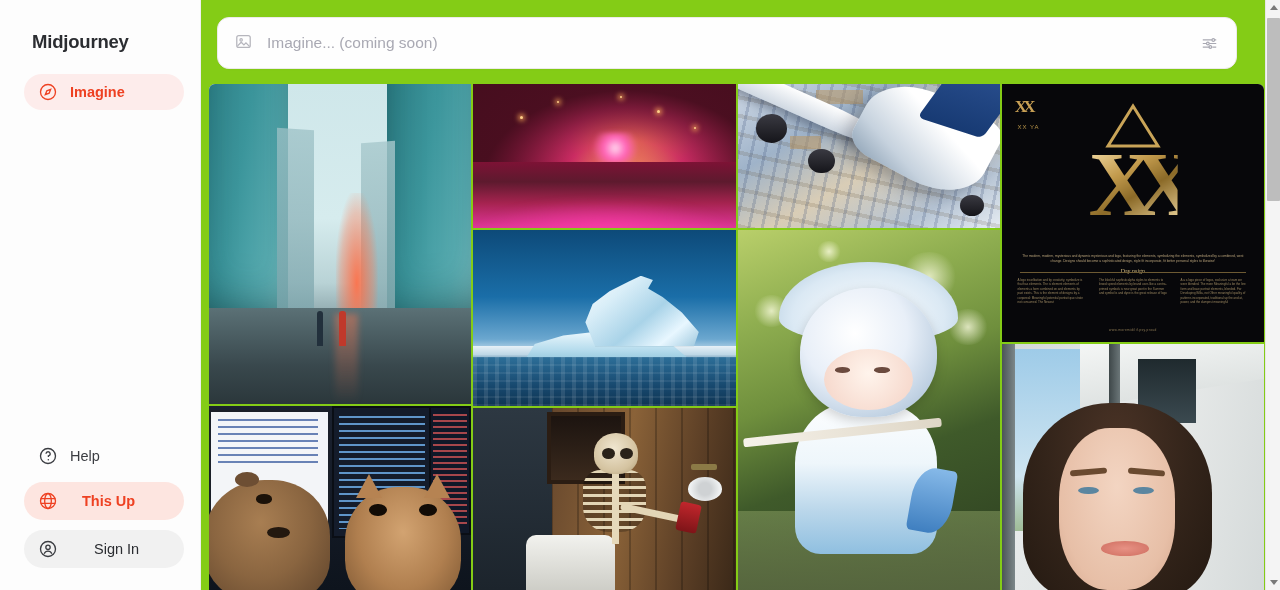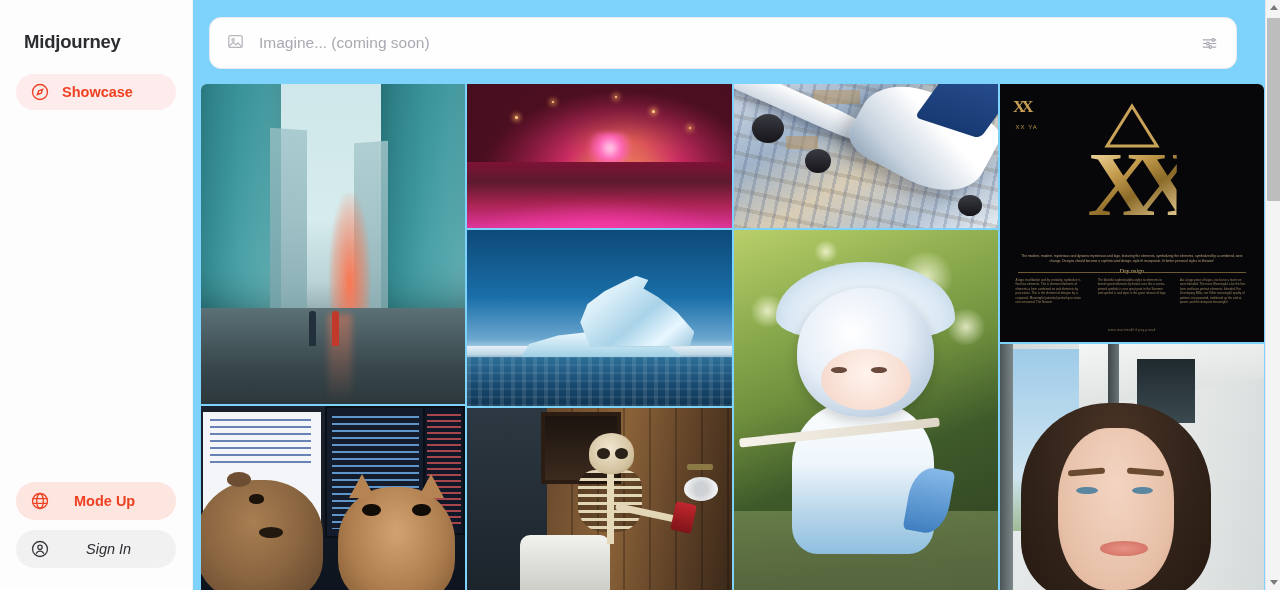--- a/index.html
+++ b/index.html
@@ -7,20 +7,21 @@
     width: 1280px; height: 590px;
     overflow: hidden;
     font-family: "Liberation Sans", sans-serif;
     background: #ffffff;
   }
   .app {
     display: flex;
     width: 1280px; height: 590px;
     position: relative;
     background: #fdfdfd;
+    padding-left: 8px;
   }
 
   
   .sidebar {
     width: 193px;
     height: 590px;
     flex: 0 0 193px;
     background: #fdfdfd;
     border-right: 1px solid #f0f0f0;
     display: flex;
@@ -69,29 +70,29 @@
   .pill {
     display: flex; align-items: center; gap: 12px;
     height: 38px; border-radius: 19px; padding: 0 14px;
     font-size: 14.5px; cursor: pointer; user-select: none;
     margin-top: 8px;
   }
   .pill.signup { background: #fde5e0; color: #ee4122; font-weight: 600; }
   .pill.signup .ico svg { stroke: #ee4122; }
   .pill.signup .lbl { margin-left: 12px; }
   .pill.signin { background: #f1f1f1; color: #2b2d31; font-weight: 500; }
-  .pill.signin .lbl { margin-left: 24px; font-style: italic; }
+  .pill.signin .lbl { margin-left: 24px; }
 
   
   .main {
     flex: 1 1 auto;
     height: 590px;
     position: relative;
     overflow: hidden;
-    background: #7dd3fc;
+    background: #84cc16;
   }
   .topbar {
     padding: 17px 43px 0 16px;
     height: 84px;
   }
   .searchbar {
     height: 52px;
     border: 1px solid #eceaea;
     border-radius: 12px;
     background: #fefefe;
@@ -342,38 +343,48 @@
     <div class="brand">Midjourney</div>
 
     <div class="nav-top">
       <div class="nav-item active">
         <span class="ico">
           <svg viewBox="0 0 24 24">
               <circle cx="12" cy="12" r="9"></circle>
               <path d="M15.2 8.8 L13.4 13.4 L8.8 15.2 L10.6 10.6 Z"></path>
             </svg>
         </span>
-        <span>Showcase</span>
+        <span>Imagine</span>
       </div>
     </div>
 
     <div class="sidebar-spacer"></div>
 
     <div class="nav-bottom">
+      <div class="plain-item">
+        <span class="ico">
+          <svg viewBox="0 0 24 24">
+              <circle cx="12" cy="12" r="9"></circle>
+              <path d="M9.6 9.3a2.5 2.5 0 1 1 2.9 2.6v1.4"></path>
+              <circle cx="12.4" cy="16.4" r=".9" fill="#3b3d42" stroke="none"></circle>
+            </svg>
+        </span>
+        <span>Help</span>
+      </div>
 
 
       <div class="pill signup">
         <span class="ico">
           <svg viewBox="0 0 24 24">
               <circle cx="12" cy="12" r="9"></circle>
               <ellipse cx="12" cy="12" rx="4" ry="9"></ellipse>
               <path d="M3.2 9.2h17.6M3.2 14.8h17.6"></path>
             </svg>
         </span>
-        <span class="lbl">Mode Up</span>
+        <span class="lbl">This Up</span>
       </div>
 
       <div class="pill signin">
         <span class="ico">
           <svg viewBox="0 0 24 24">
               <circle cx="12" cy="12" r="9"></circle>
               <circle cx="12" cy="10" r="2.6"></circle>
               <path d="M7.4 17.6a5 5 0 0 1 9.2 0"></path>
             </svg>
         </span>

